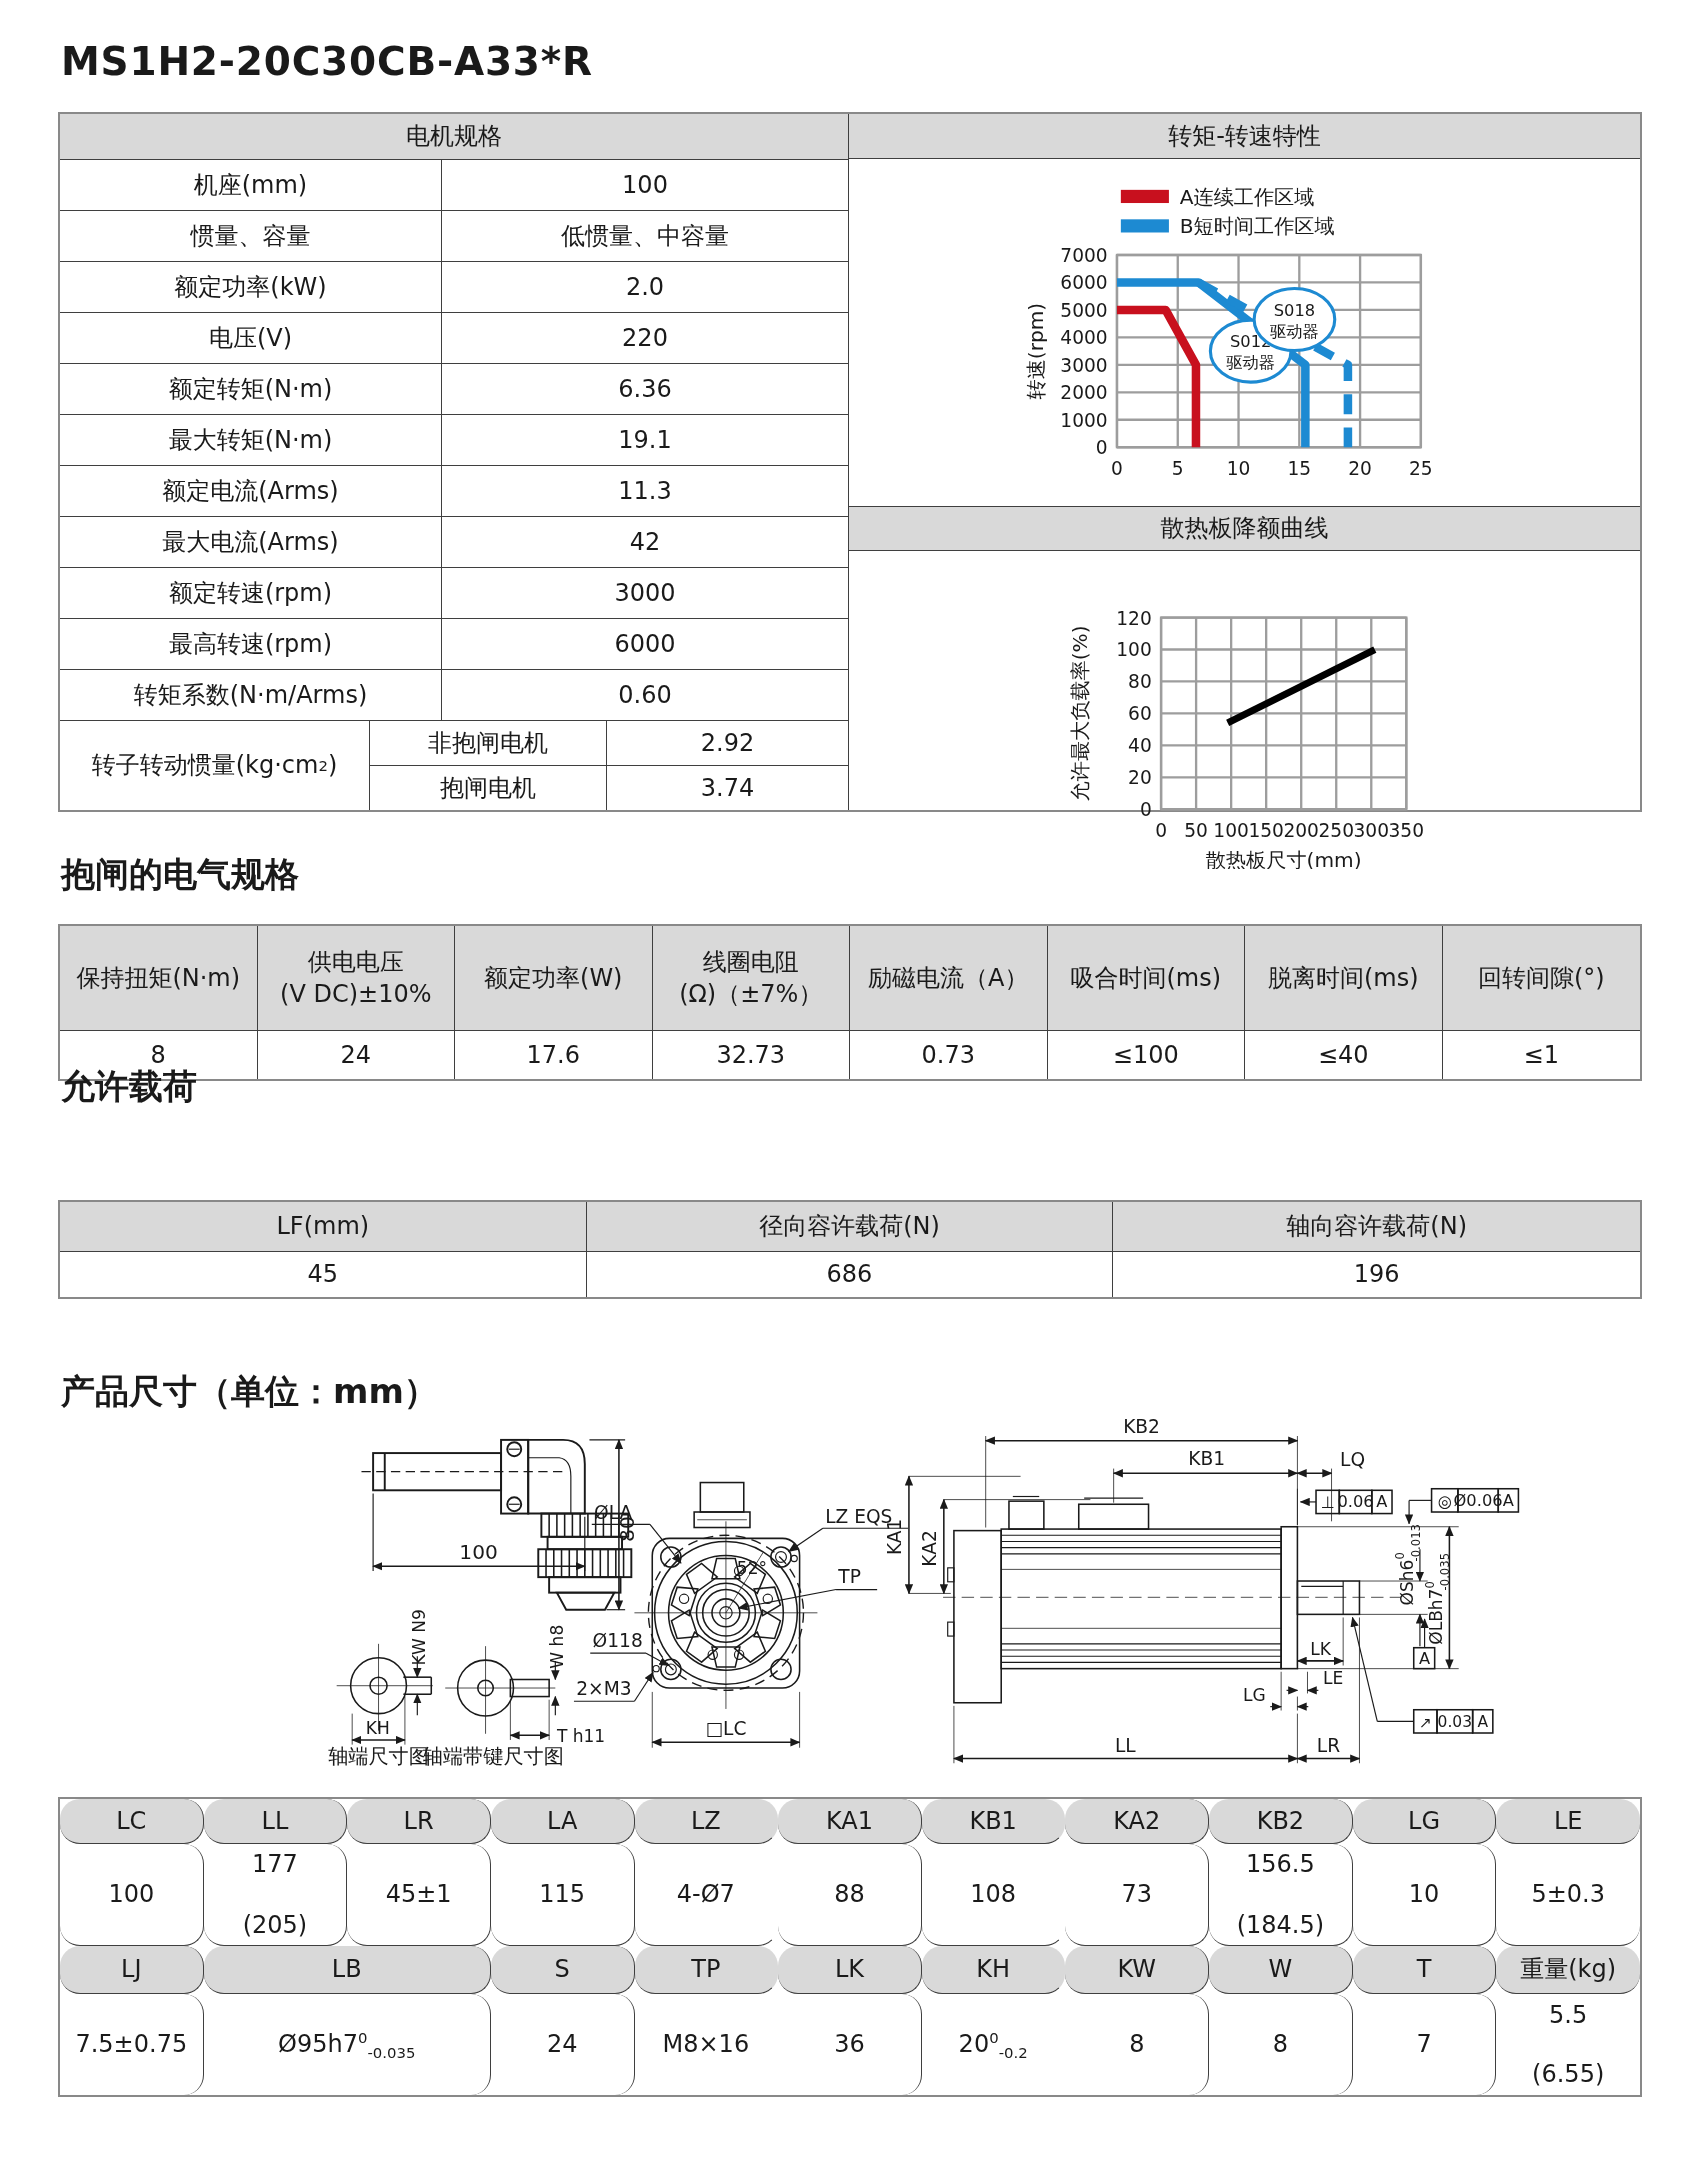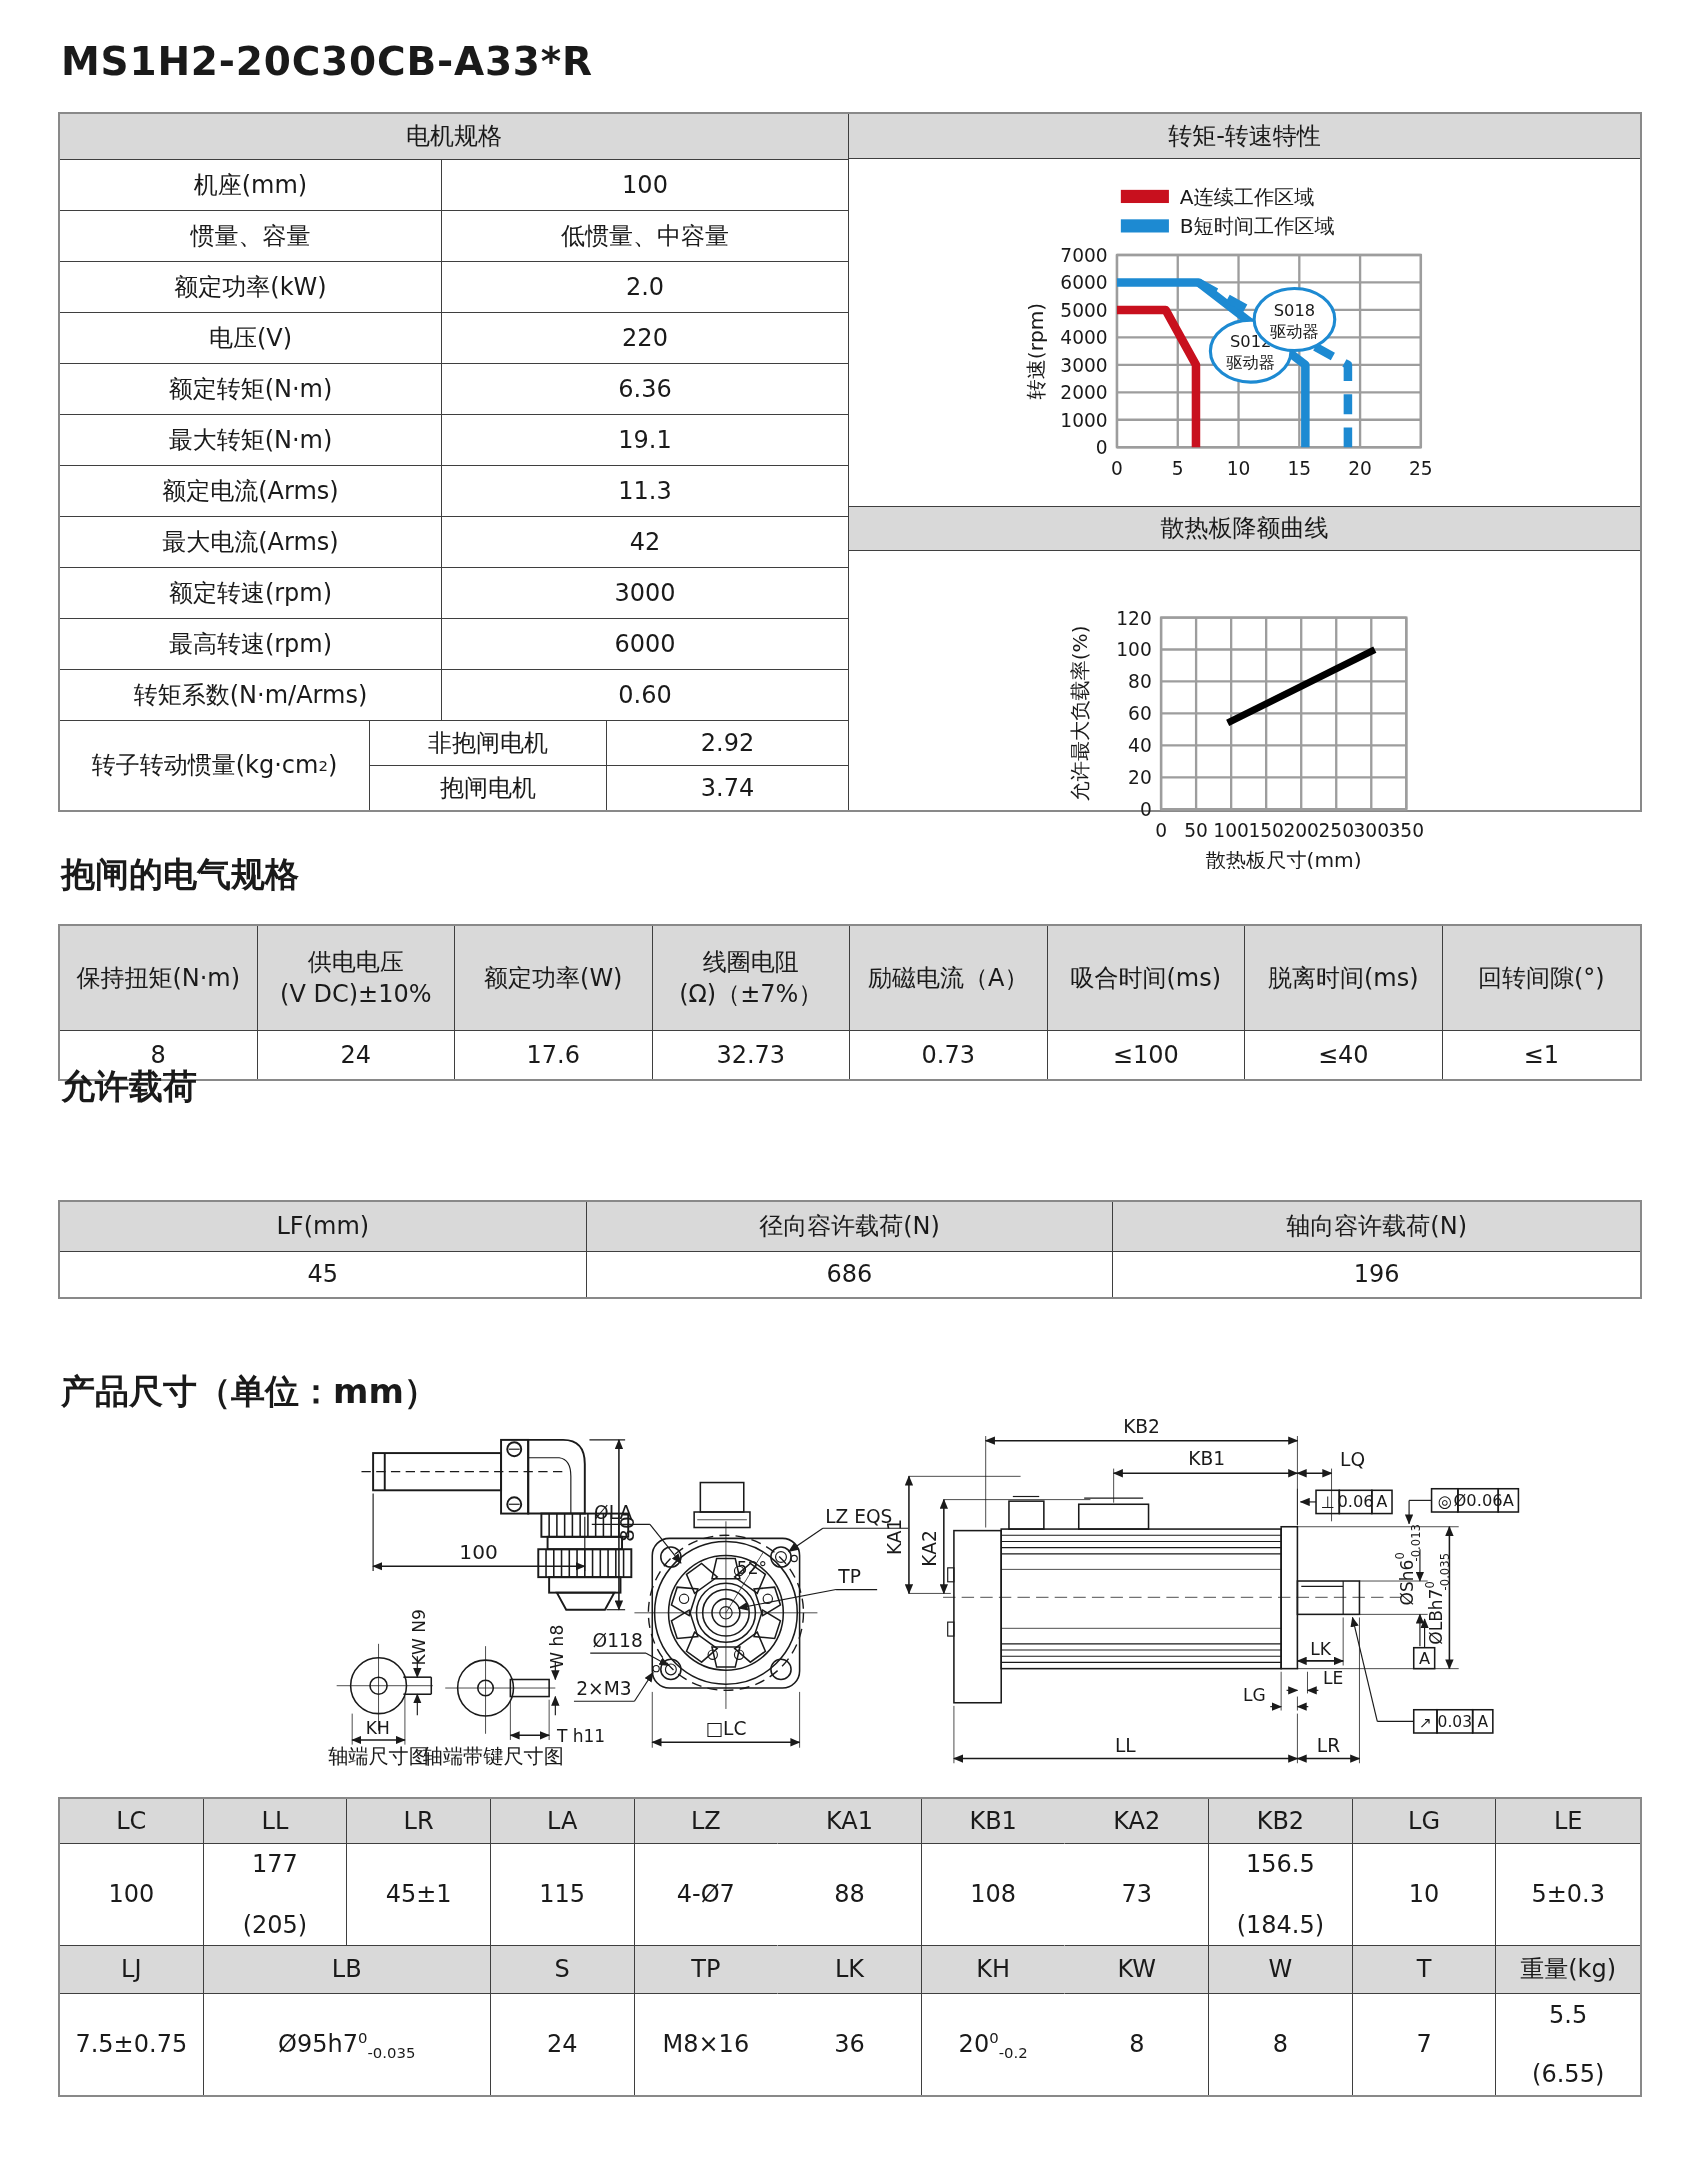--- a/index.html
+++ b/index.html
@@ -35,21 +35,21 @@
   .bt .cell{border-right:1.6px solid #3f3f3f;}
   .bt .cell:nth-child(8n){border-right:none;}
   .bt .hcell{flex-direction:column;border-bottom:1.6px solid #3f3f3f;}
   
   .lt{top:1200px;display:grid;grid-template-columns:repeat(3,1fr);grid-template-rows:50px 45px;}
   .lt .cell{border-right:1.6px solid #3f3f3f;}
   .lt .cell:nth-child(3n){border-right:none;}
   .lt .hdr{border-bottom:1.6px solid #3f3f3f;}
   
   .dt{top:1797px;display:grid;grid-template-columns:repeat(11,1fr);grid-template-rows:45px 102px 48px 101px;}
-  .dt .cell{border-right:1.6px solid #3f3f3f;border-bottom:1.6px solid #3f3f3f;flex-direction:column;}
+  .dt .cell{border-right:1.6px solid #3f3f3f;border-bottom:1.6px solid #3f3f3f;flex-direction:column;border-radius:20px;}
   .dt .lastcol{border-right:none;}
   .dt .nbr{border-right-color:transparent;}
   .dt .nobot{border-bottom:none;}
   .dt .span2{grid-column:span 2;}
   .drawings{position:absolute;left:58px;top:1405px;width:1584px;height:366px;}
   svg text{fill:#1a1a1a;}
 </style>
 </head>
 <body>
 

